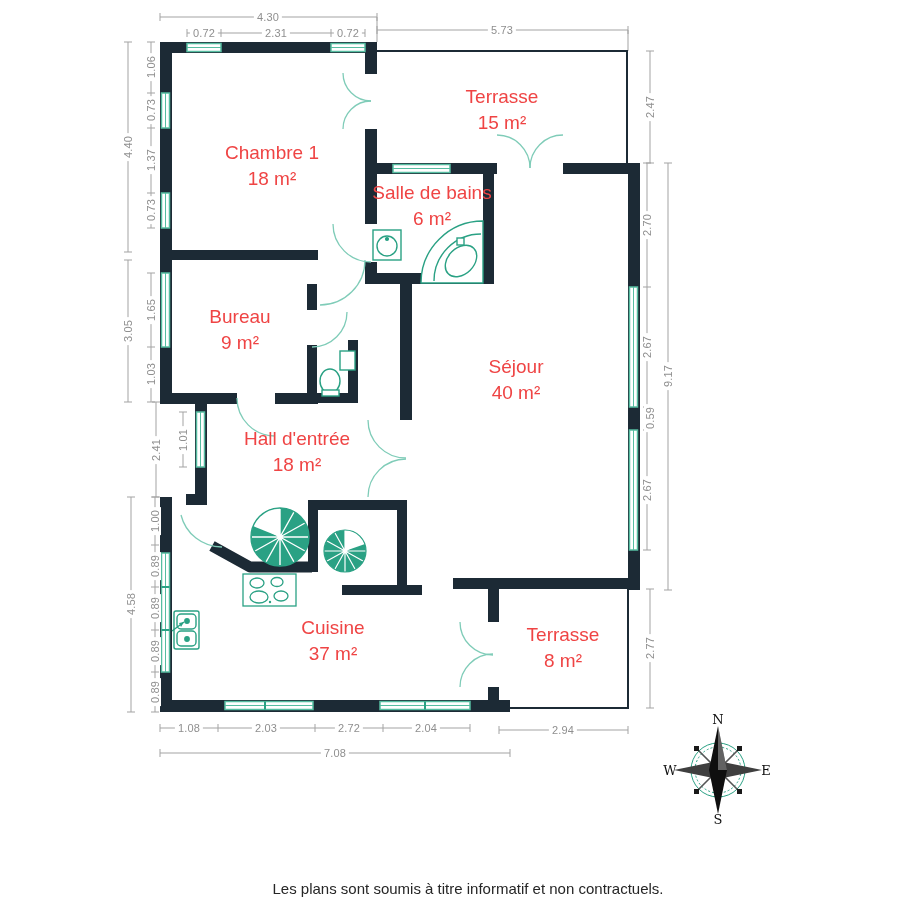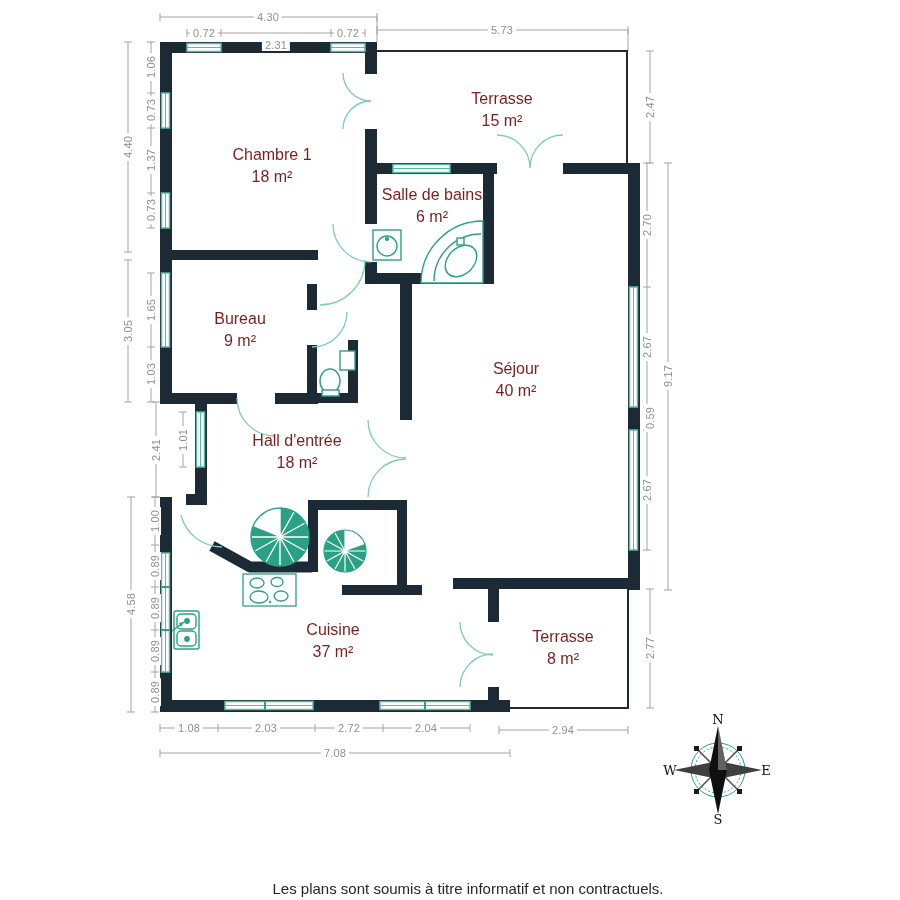--- a/index.html
+++ b/index.html
@@ -1,20 +1,20 @@
 <!DOCTYPE html>
 <html><head>
 <meta charset="utf-8">
 <style>
   html,body{margin:0;padding:0;background:#ffffff;}
   .canvas{position:relative;width:900px;height:900px;background:#fff;overflow:hidden;
           font-family:"Liberation Sans",sans-serif;}
   svg.layer{position:absolute;left:0;top:0;}
   .room{position:absolute;transform:translate(-50%,-50%);text-align:center;
-        color:#7f1d1d;font-size:16px;line-height:1.35;white-space:nowrap;}
+        color:#ef4444;font-size:19px;line-height:1.35;white-space:nowrap;}
   .dim{position:absolute;transform:translate(-50%,-50%);font-size:11px;color:#8f8f8f;
        background:#fff;padding:0 3px;white-space:nowrap;letter-spacing:.2px;}
   .dim.v{transform:translate(-50%,-50%) rotate(-90deg);}
   .title{position:absolute;transform:translate(-50%,-50%);font-size:25px;font-weight:bold;
          color:#141414;white-space:nowrap;}
   .cletter{position:absolute;transform:translate(-50%,-50%);font-family:"DejaVu Serif",serif;
            font-size:13px;color:#101010;}
   .disclaimer{position:absolute;transform:translate(-50%,-50%);font-size:15px;color:#262626;
               white-space:nowrap;}
 </style>
@@ -237,21 +237,21 @@
     <div>Cuisine</div>
     <div>37 m²</div>
   </div>
   <div class="room" style="left:563px;top:648px">
     <div>Terrasse</div>
     <div>8 m²</div>
   </div>
 
   <div class="dim" style="left:268px;top:17px">4.30</div>
   <div class="dim" style="left:204px;top:33px">0.72</div>
-  <div class="dim" style="left:276px;top:45px">2.31</div>
+  <div class="dim" style="left:276px;top:33px">2.31</div>
   <div class="dim" style="left:348px;top:33px">0.72</div>
   <div class="dim" style="left:502px;top:30px">5.73</div>
 
   <div class="dim v" style="left:128px;top:147px">4.40</div>
   <div class="dim v" style="left:151px;top:67px">1.06</div>
   <div class="dim v" style="left:151px;top:110px">0.73</div>
   <div class="dim v" style="left:151px;top:160px">1.37</div>
   <div class="dim v" style="left:151px;top:210px">0.73</div>
   <div class="dim v" style="left:128px;top:331px">3.05</div>
   <div class="dim v" style="left:151px;top:310px">1.65</div>

